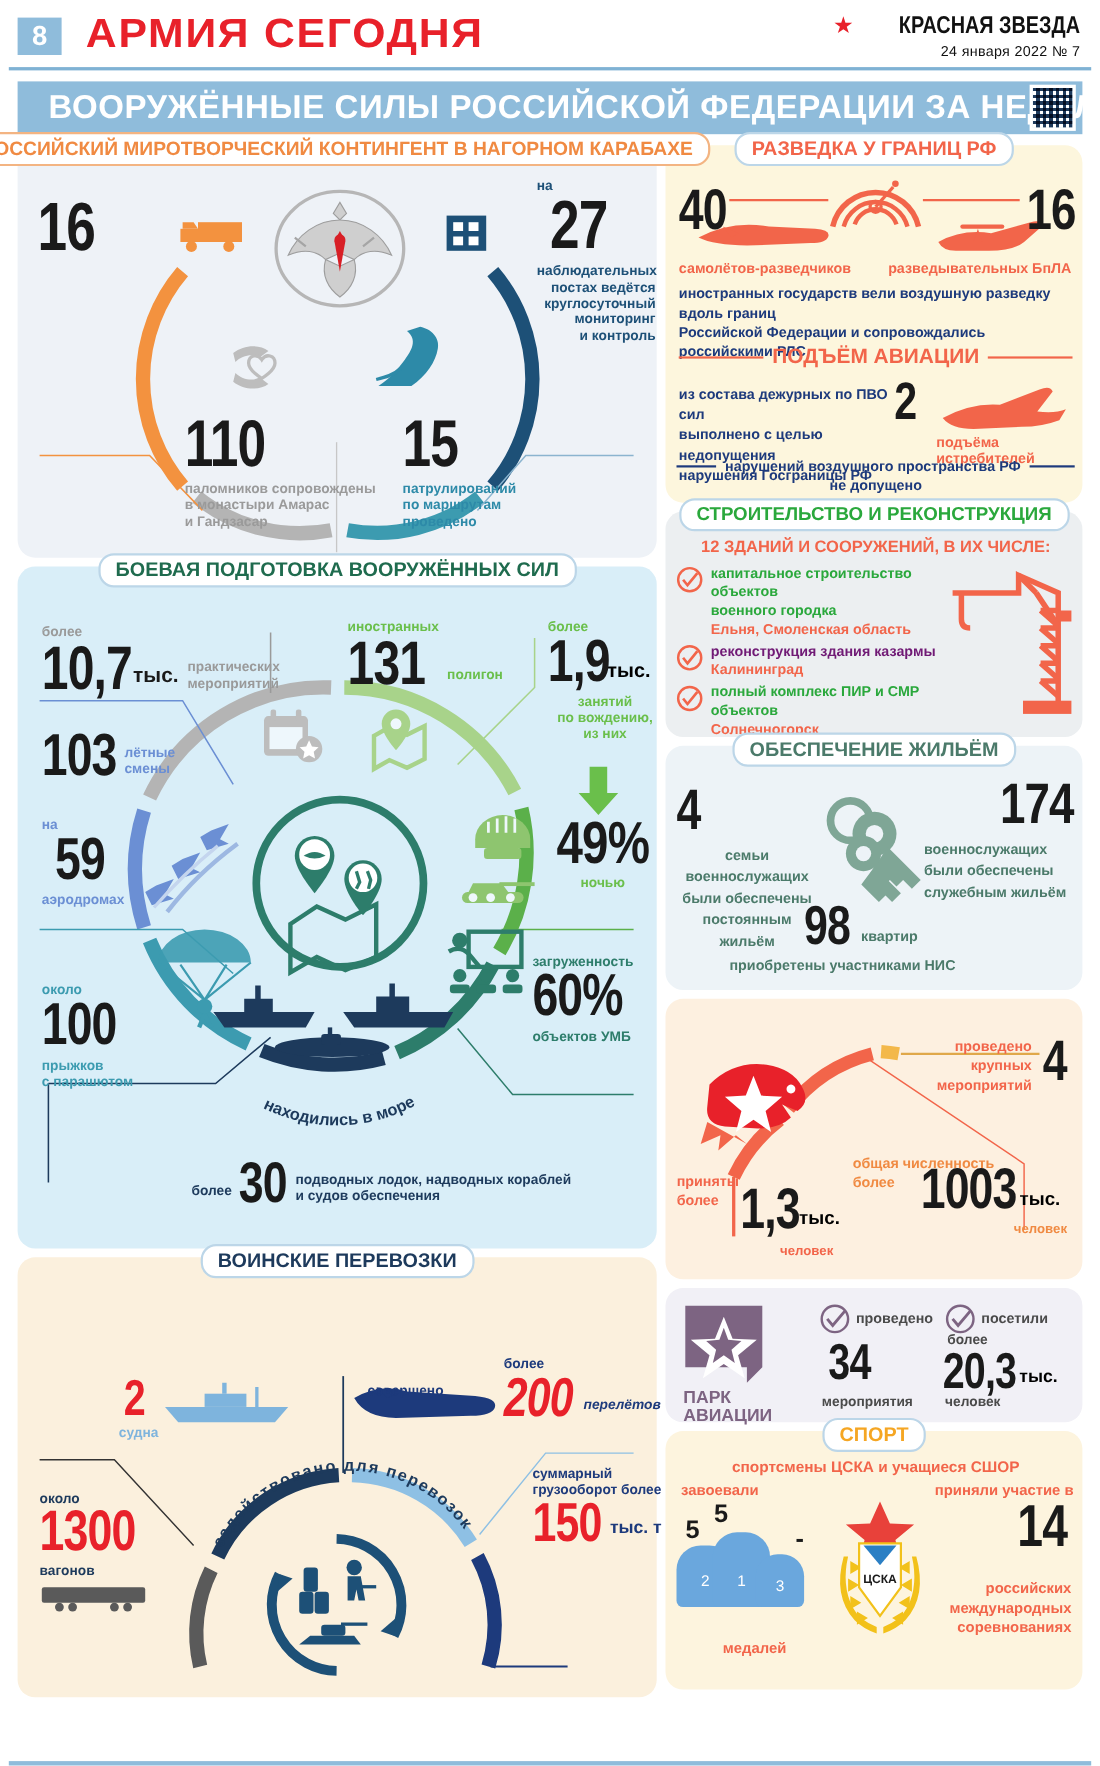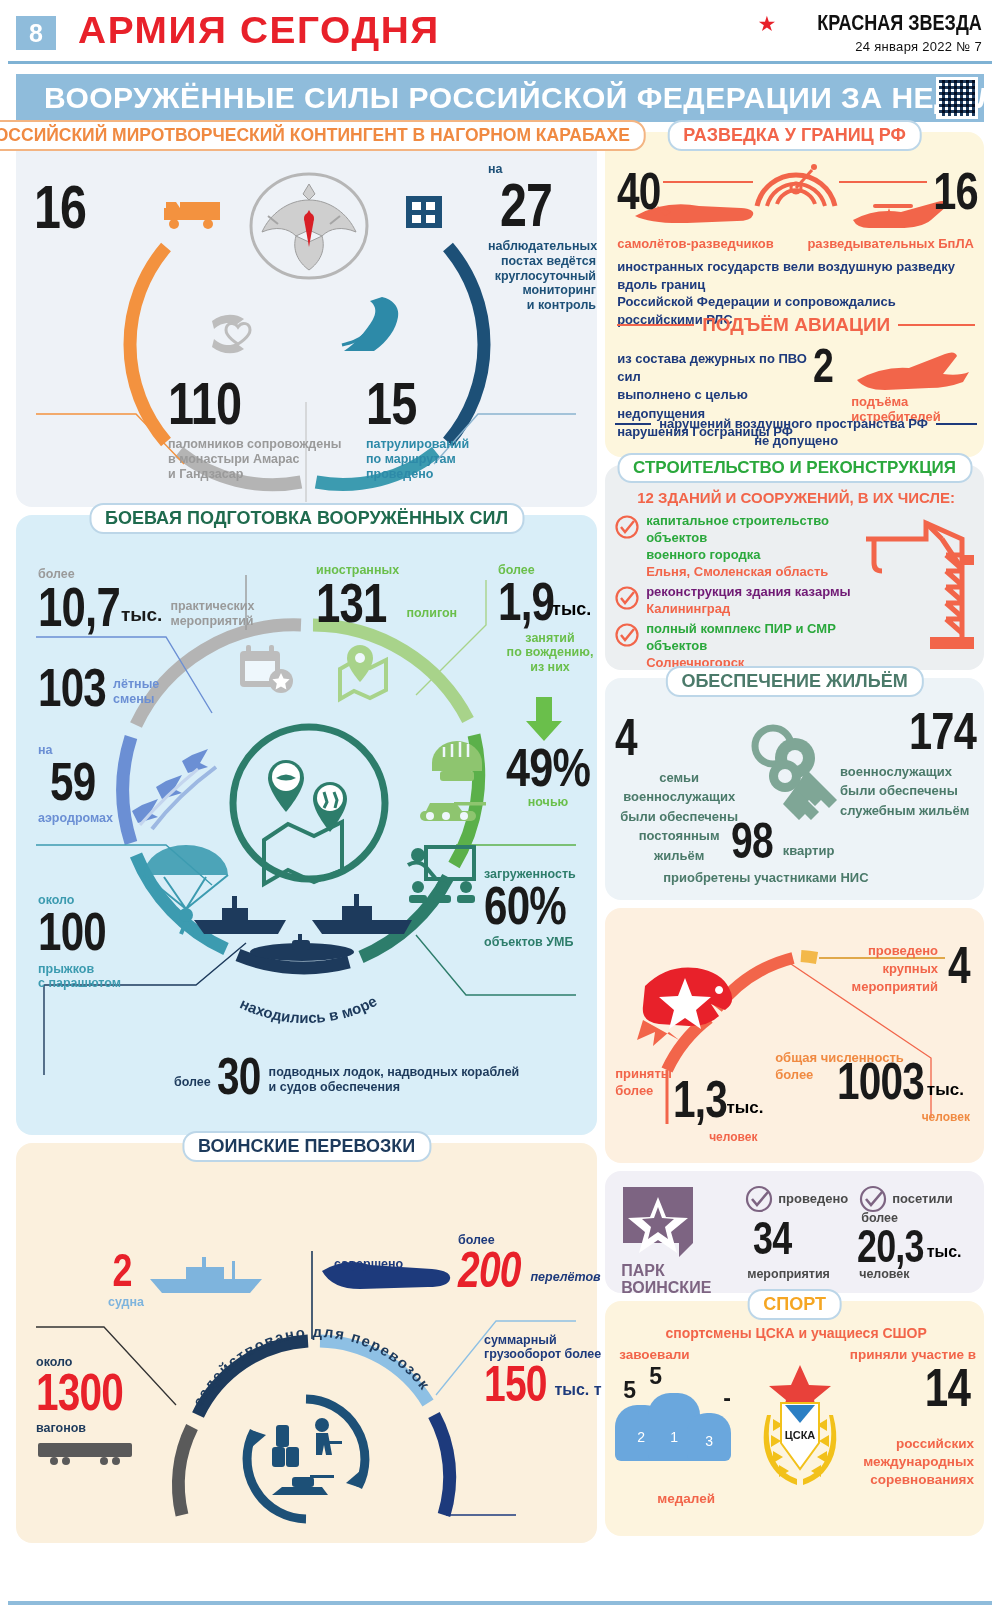--- a/index.html
+++ b/index.html
@@ -706,21 +706,21 @@
     </div>
 
     <div class="card c-park">
       <svg class="abs" style="left:16px;top:14px;" width="78" height="76">
         <path d="M2 2 h70 v56 l-14 14 v-14 H2z" fill="#7d6482"></path>
         <path d="M37 12 l8 20 22 1 -17 14 6 21 -19 -13 -19 13 6 -21 -17 -14 22 -1z" fill="#fff"></path>
         <path d="M37 22 l4 11 12 1 -9 8 3 12 -10 -7 -10 7 3 -12 -9 -8 12 -1z" fill="#7d6482"></path>
       </svg>
       <div class="abs" style="left:16px;top:92px;line-height:1.05;">
         <div style="color:#7d6482;font-size:16px;font-weight:bold;">ПАРК</div>
-        <div style="color:#7d6482;font-size:16px;font-weight:bold;">ВОИНСКИЕ</div>
+        <div style="color:#7d6482;font-size:16px;font-weight:bold;">АВИАЦИИ</div>
       </div>
 
       <div class="abs" style="left:140px;top:14px;display:flex;align-items:center;gap:5px;">
         <svg width="28" height="28">
           <circle cx="14" cy="14" r="12" fill="none" stroke="#7d6482" stroke-width="2.2"></circle>
           <path d="M7 14 l5 6 l11 -13" fill="none" stroke="#7d6482" stroke-width="2.6"></path>
         </svg>
         <span class="lbl" style="color:#4a4a4a;font-size:13px;">проведено</span>
       </div>
       <div class="abs" style="left:148px;top:46px;">

